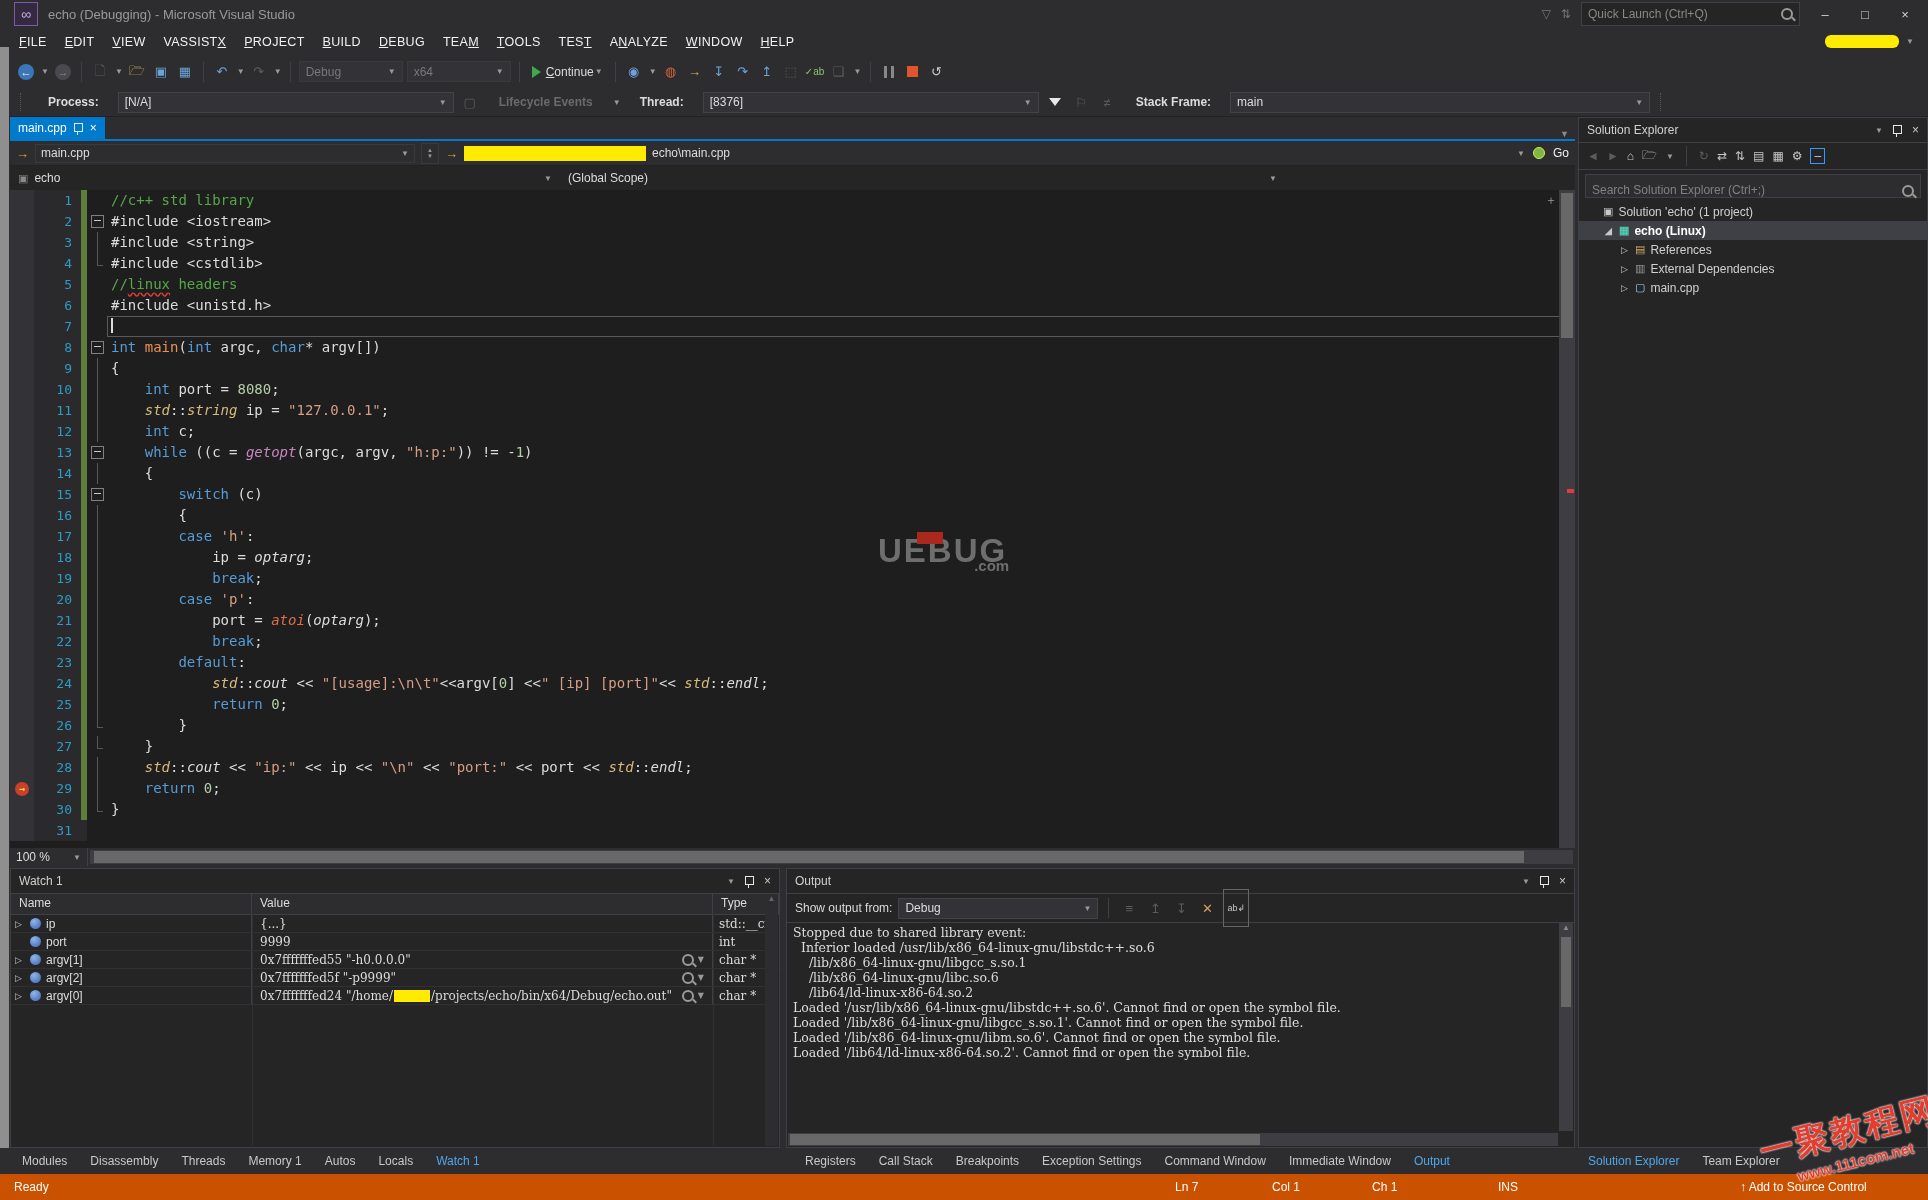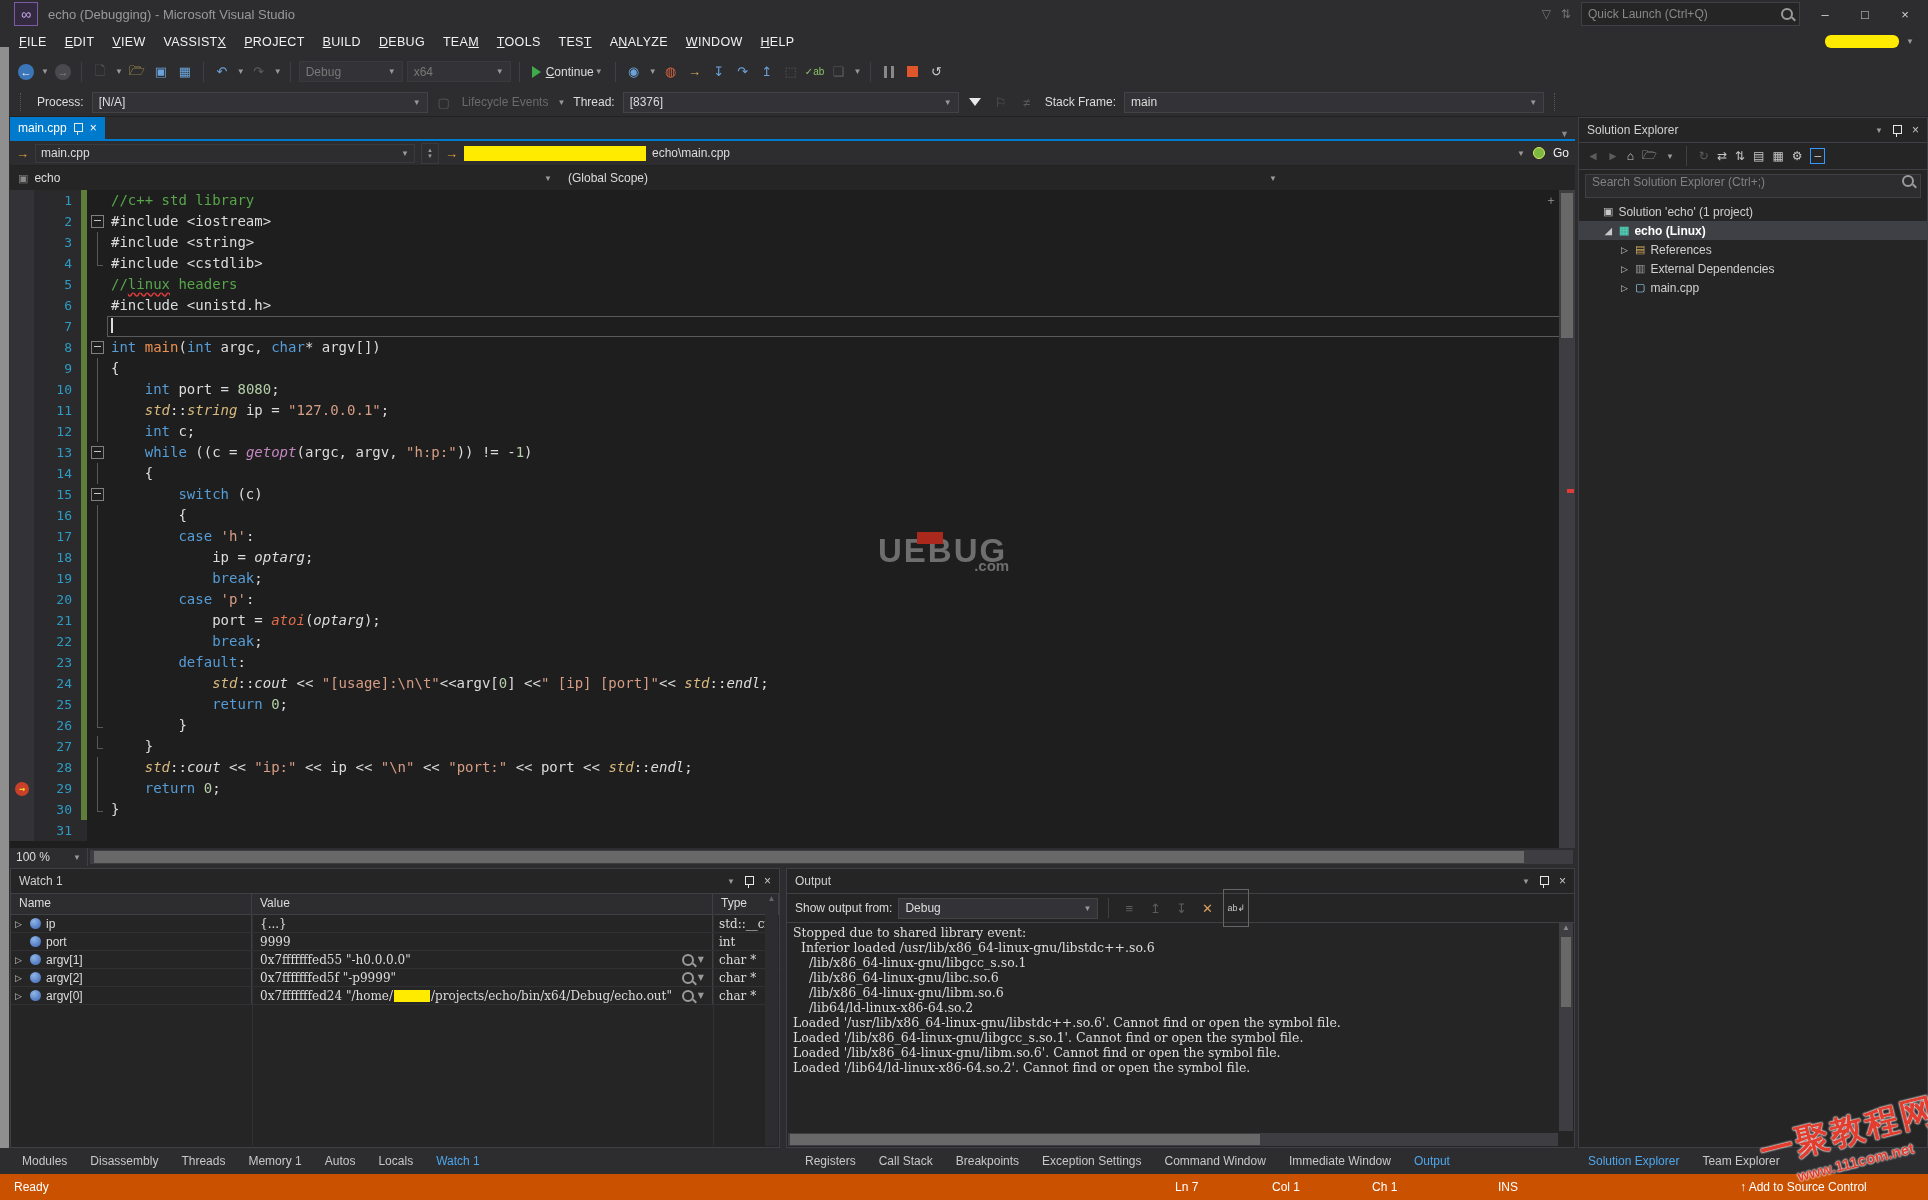--- a/index.html
+++ b/index.html
@@ -37,21 +37,21 @@
   .ddarrow{color:#999;font-size:8px;margin-left:1px;}
   .tsep{width:1px;height:20px;background:#3F3F46;margin:0 4px;}
   .combo{height:21px;background:#333337;border:1px solid #434346;display:flex;align-items:center;
          padding:0 6px;color:#DCDCDC;box-sizing:border-box;}
   .combo .ddarrow{margin-left:auto;padding-left:8px;}
   .combo.disabled{color:#787878;border-color:#3a3a3d;}
   .playtri{width:0;height:0;border-left:9px solid #3FA94C;border-top:6px solid transparent;border-bottom:6px solid transparent;margin-right:5px;}
   .contbtn{display:flex;align-items:center;color:#DCDCDC;padding:0 4px;}
   .stopsq{width:11px;height:11px;background:#E0562C;}
   .pauseico{width:10px;height:12px;border-left:3px solid #888;border-right:3px solid #888;box-sizing:border-box;}
-  .lbl{color:#DCDCDC;margin:0 2px;}
+  .lbl{color:#DCDCDC;margin:0 13px;font-weight:bold;}
   .lbl.dim{color:#6a6a6a;}
   .funnel{width:0;height:0;border-left:6px solid transparent;border-right:6px solid transparent;border-top:8px solid #E8E8E8;}
   
   .leftstrip{left:0;top:47px;width:9px;height:1127px;background:#8F8F8F;}
   
   .tabstrip{left:10px;top:117px;width:1565px;height:22px;background:#2D2D30;display:flex;align-items:flex-end;}
   .doctab{background:#007ACC;color:#fff;height:22px;display:flex;align-items:center;padding:0 8px;gap:7px;font-size:12px;}
   .pin{width:7px;height:7px;border:1px solid #E8E8E8;position:relative;margin-top:-2px;}
   .pin:after{content:"";position:absolute;left:2px;top:7px;width:1px;height:4px;background:#E8E8E8;}
   .tabclose{font-size:12px;color:#fff;}
@@ -133,21 +133,21 @@
   .ovscroll{position:absolute;right:1px;top:54px;bottom:16px;width:14px;background:#3E3E42;color:#888;font-size:8px;text-align:center;}
   .ovthumb{position:absolute;left:2px;top:14px;width:10px;height:70px;background:#686868;}
   .ohscroll{position:absolute;left:1px;right:16px;bottom:1px;height:13px;background:#3E3E42;}
   .ohthumb{position:absolute;left:2px;top:1px;width:470px;height:11px;background:#686868;}
   
   .solexp{left:1578px;top:117px;width:350px;height:1031px;background:#252526;border:1px solid #3F3F46;box-sizing:border-box;}
   .setoolbar{height:26px;display:flex;align-items:center;gap:8px;padding:0 8px;border-bottom:1px solid #3F3F46;}
   .seico{color:#C8C8C8;font-size:12px;}
   .seico.dim{color:#5c5c5c;}
   .seico.boxed{border:1px solid #3399FF;padding:0 3px;}
-  .sesearch{margin:4px 6px;height:22px;background:#2D2D30;border:1px solid #3F3F46;display:flex;align-items:flex-start;padding:0 6px;color:#808080;}
+  .sesearch{margin:4px 6px;height:22px;background:#2D2D30;border:1px solid #3F3F46;display:flex;align-items:flex-end;padding:0 6px;color:#808080;}
   .trow{height:19px;display:flex;align-items:center;gap:5px;color:#D0D0D0;padding-right:4px;}
   .trow.sel{background:#3F3F46;color:#fff;font-weight:bold;}
   .texp{width:11px;text-align:center;color:#C8C8C8;font-size:9px;flex:none;}
   .tico2{font-size:11px;flex:none;}
   .ico-sol{color:#C8C8C8;} .ico-proj{color:#4EC9B0;} .ico-ref{color:#C8A75C;} .ico-dep{color:#9a9a9a;} .ico-cpp{color:#9CDCFE;}
   
   .bottomtabs{left:0;top:1148px;width:1928px;height:26px;background:#2D2D30;}
   .btabgroup{position:absolute;top:0;height:26px;display:flex;align-items:center;gap:7px;}
   .btab{padding:4px 8px;color:#C8C8C8;}
   .btab.active{color:#4EA6EA;}
@@ -496,21 +496,20 @@
       <span class="tico dim">↥</span>
       <span class="tico dim">↧</span>
       <span class="tico" style="color:#D9A05C">✕</span>
       <span class="tico" style="font-size:9px;border:1px solid #666;padding:8px 2px">ab↲</span>
     </div>
     <div class="outtext" id="outlines">
         <div class="oline">Stopped due to shared library event:</div>
         <div class="oline">  Inferior loaded /usr/lib/x86_64-linux-gnu/libstdc++.so.6</div>
         <div class="oline">    /lib/x86_64-linux-gnu/libgcc_s.so.1</div>
         <div class="oline">    /lib/x86_64-linux-gnu/libc.so.6</div>
-        <div class="oline">    /lib/x86_64-linux-gnu/libm.so.6</div>
         <div class="oline">    /lib64/ld-linux-x86-64.so.2</div>
         <div class="oline">Loaded '/usr/lib/x86_64-linux-gnu/libstdc++.so.6'. Cannot find or open the symbol file.</div>
         <div class="oline">Loaded '/lib/x86_64-linux-gnu/libgcc_s.so.1'. Cannot find or open the symbol file.</div>
         <div class="oline">Loaded '/lib/x86_64-linux-gnu/libm.so.6'. Cannot find or open the symbol file.</div>
         <div class="oline">Loaded '/lib64/ld-linux-x86-64.so.2'. Cannot find or open the symbol file.</div>
         <div class="oline">&nbsp;</div>
       </div>
     <div class="ovscroll">▲<div class="ovthumb"></div></div>
     <div class="ohscroll">
         <div class="ohthumb"></div>

